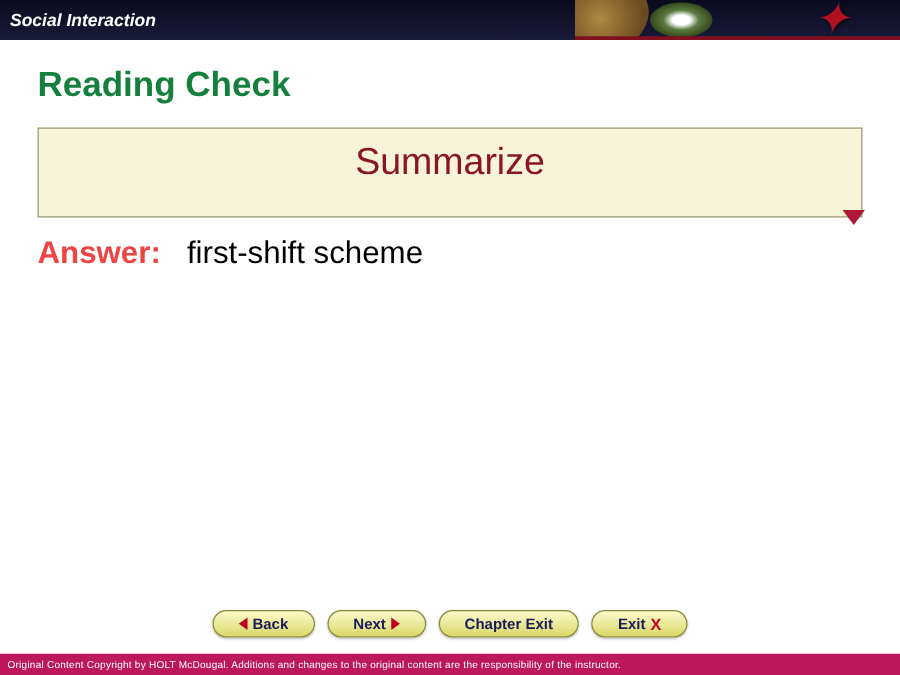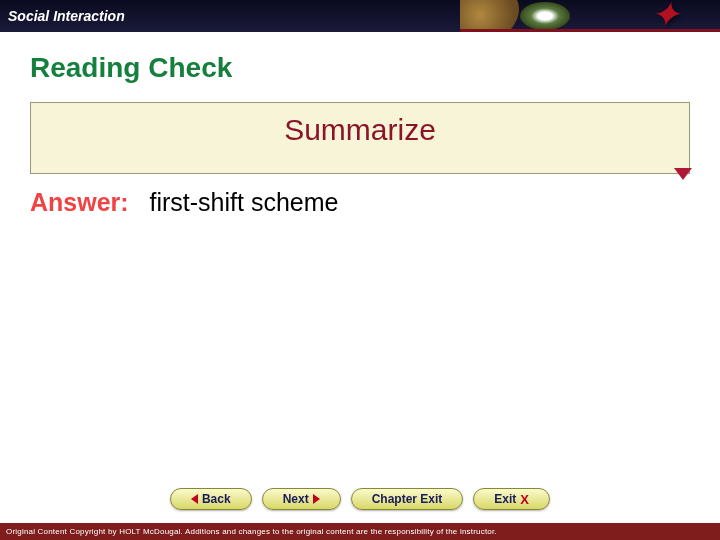--- a/index.html
+++ b/index.html
@@ -166,21 +166,21 @@
   .nav-icon-x {
     color: #c00020;
     font-weight: bold;
     font-size: 13px;
   }
   .footer {
     position: absolute;
     bottom: 0;
     left: 0;
     width: 100%;
-    background: #7f1d1d;
+    background: #be185d;
     color: #ffffff;
     font-size: 8px;
     padding: 4px 6px;
     letter-spacing: 0.2px;
   }
 </style>
 </head>
 <body>
 
 <div class="header-bar">

